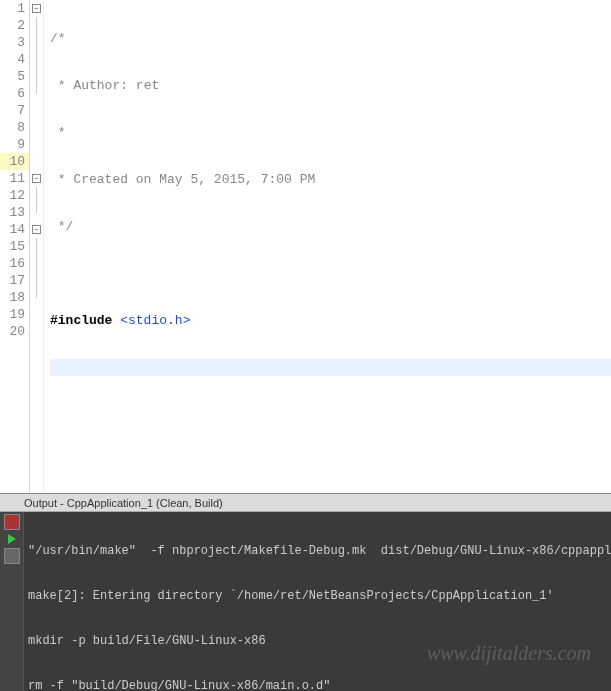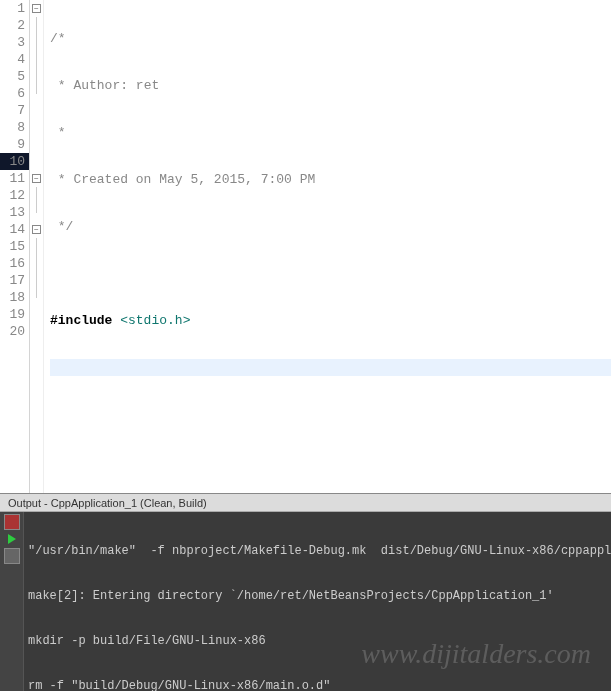--- a/index.html
+++ b/index.html
@@ -27,21 +27,21 @@
       width: 30px;
       text-align: right;
     }
     .gutter .ln {
       color: #888;
       font-size: 13px;
       padding-right: 4px;
       height: 17px;
       line-height: 17px;
     }
-    .gutter .ln.hl { background: #0f172a; }
+    .gutter .ln.hl { background: #fef9c3; }
     .fold-col {
       width: 14px;
       background: #fff;
       border-right: 1px solid #eee;
     }
     .fold-col .cell {
       height: 17px;
       line-height: 17px;
       text-align: center;
       position: relative;
@@ -72,37 +72,37 @@
       padding-left: 6px;
       white-space: pre;
       overflow: hidden;
     }
     .code .line {
       height: 17px;
       line-height: 17px;
     }
     .code .line.current { background: #e8f2fe; }
     .kw-green { color: #000000; font-weight: bold; }
-    .inc-lib { color: #0f766e; }
+    .inc-lib { color: #1d4ed8; }
     .comment { color: #888888; }
 
     .output-panel {
       height: 198px;
       background: #3a3a3a;
       color: #ccc;
       font-family: 'Courier New', monospace;
       font-size: 12px;
       border-top: 1px solid #888;
       display: flex;
       flex-direction: column;
     }
     .output-header {
       background: #dcdcdc;
       color: #333;
-      padding: 2px 8px;
+      padding: 2px 24px;
       font-family: sans-serif;
       font-size: 11px;
       border-bottom: 1px solid #aaa;
       height: 18px;
       line-height: 14px;
     }
     .output-body {
       flex: 1;
       display: flex;
       overflow: hidden;
@@ -139,21 +139,21 @@
       white-space: pre;
       position: relative;
     }
     .output-text .ol { height: 15px; color: #ccc; }
     .watermark {
       position: absolute;
       right: 20px;
       bottom: 30px;
       color: rgba(200,200,200,0.25);
       font-family: cursive;
-      font-size: 28px;
+      font-size: 20px;
       font-style: italic;
       pointer-events: none;
     }
   </style>
 </head>
 <body>
 
 <div class="editor">
   <div class="gutter">
     <div class="ln">1</div>

